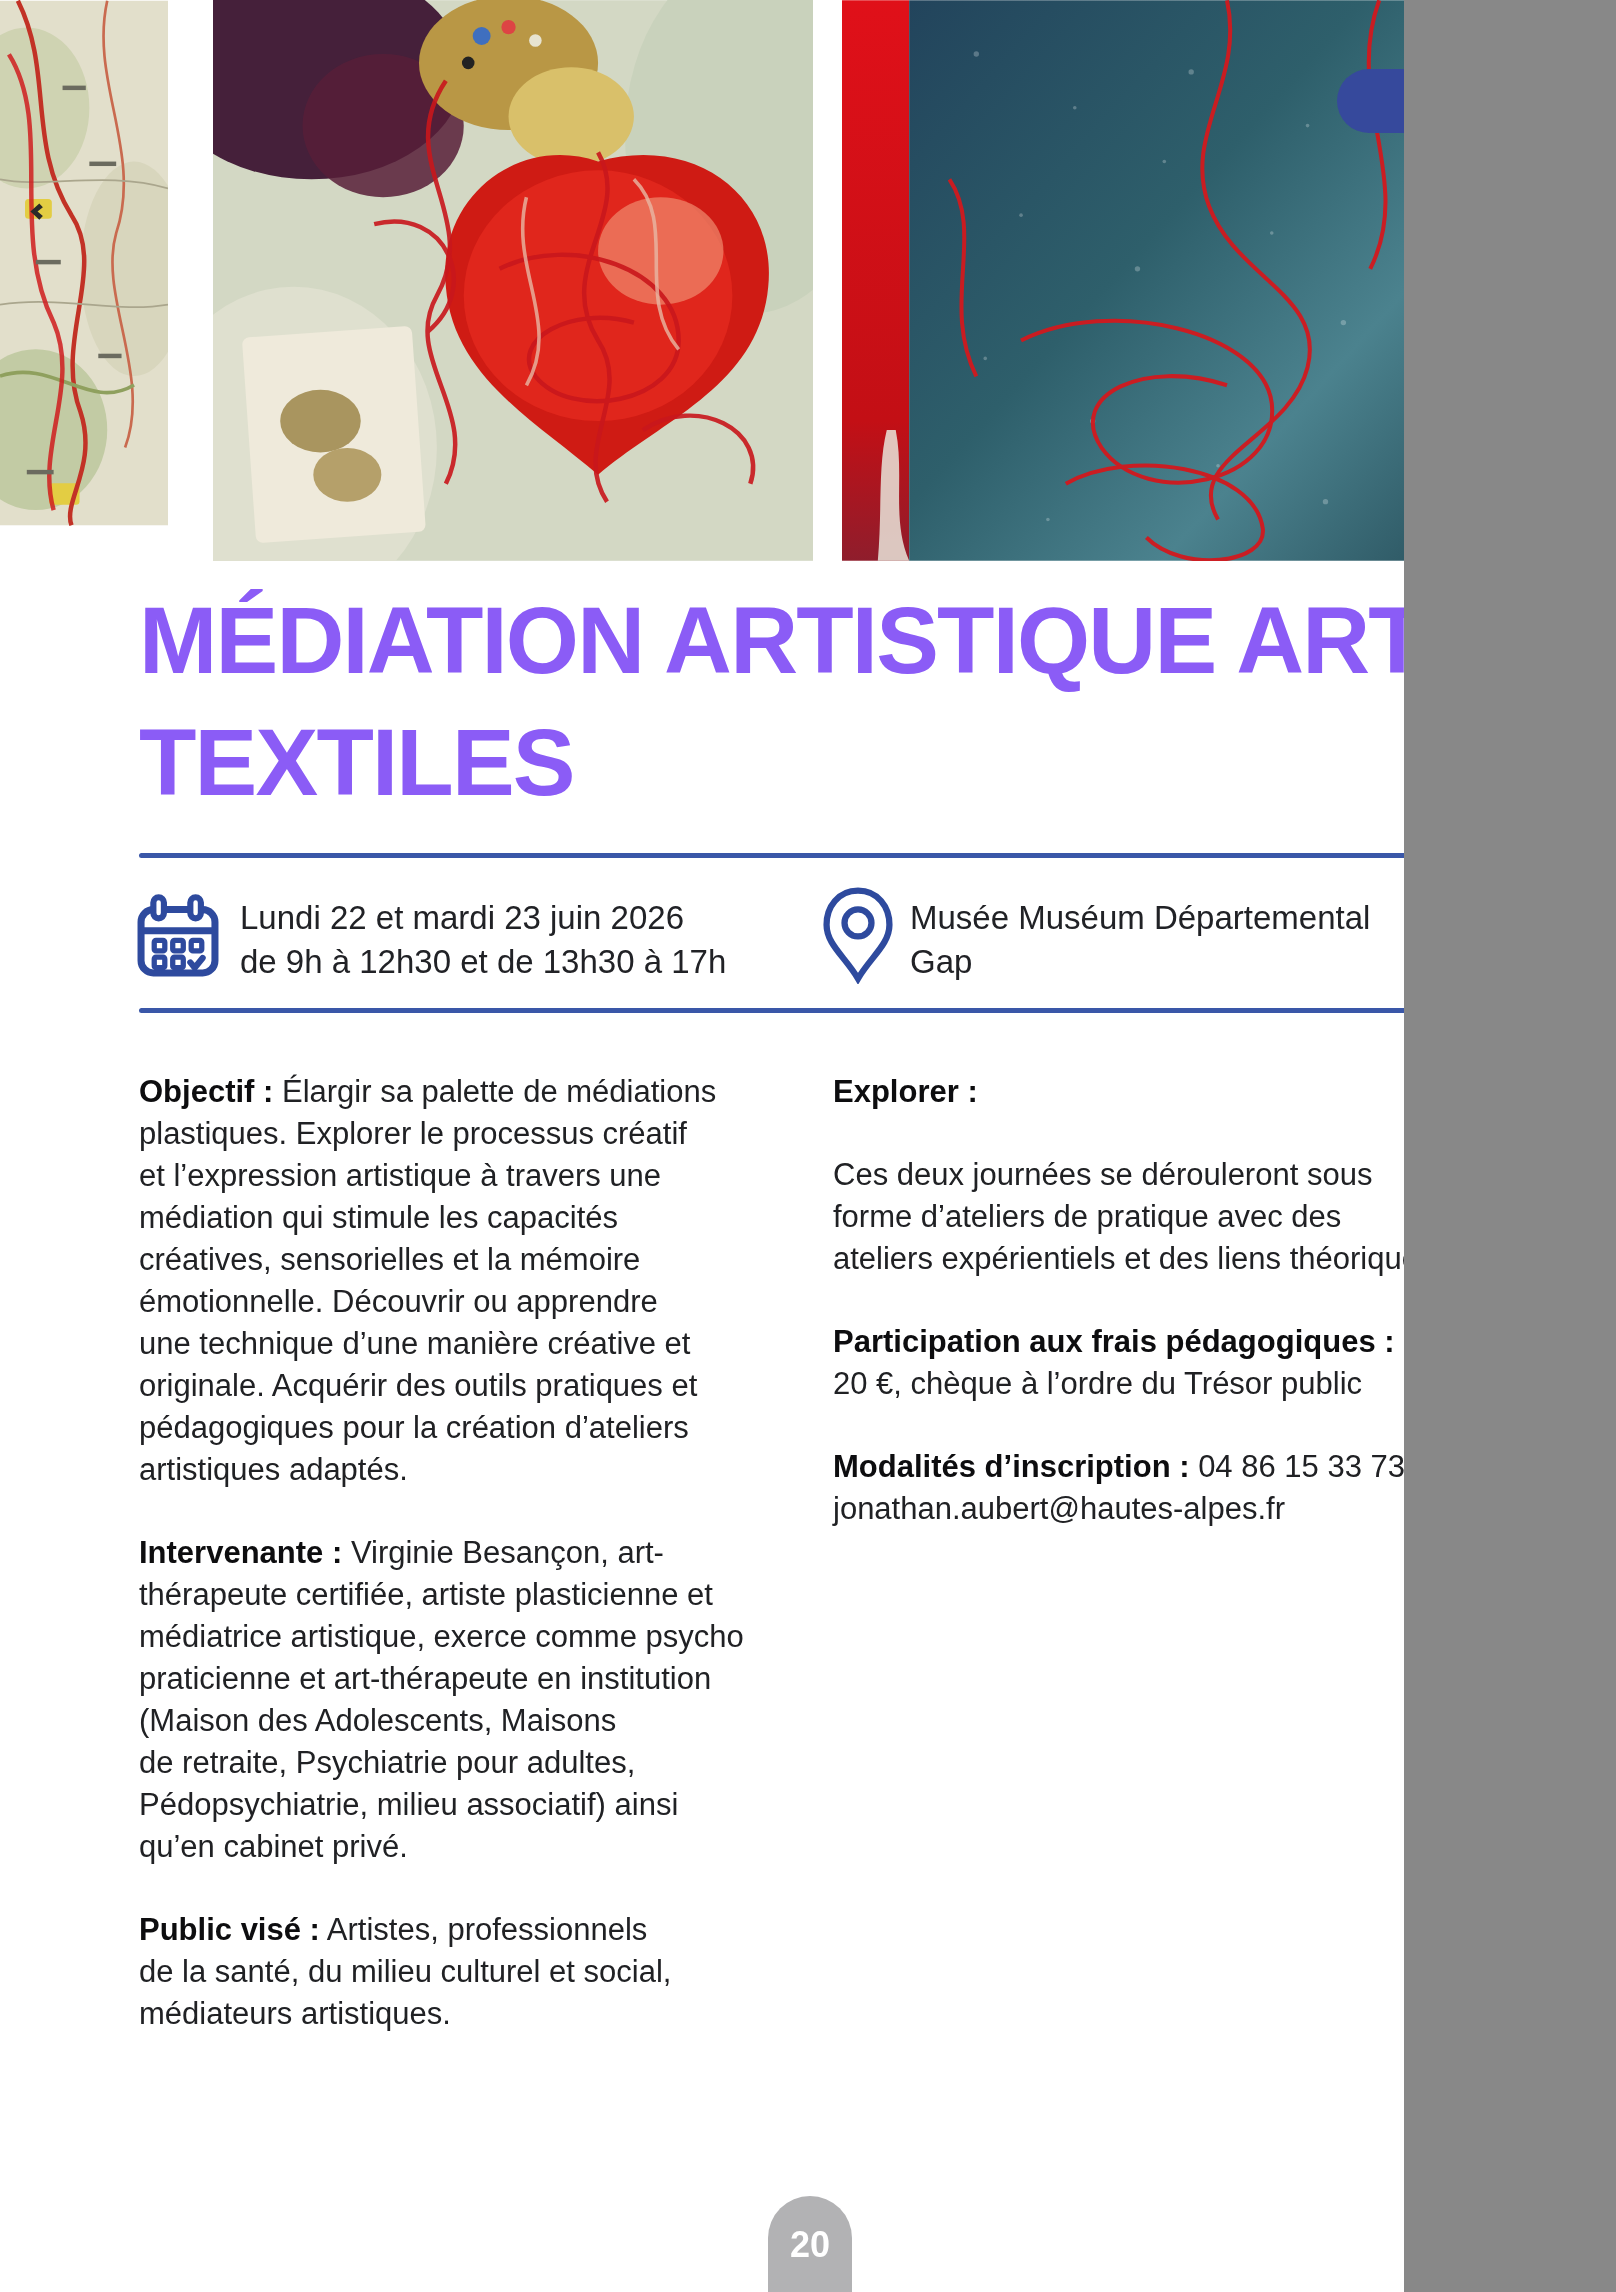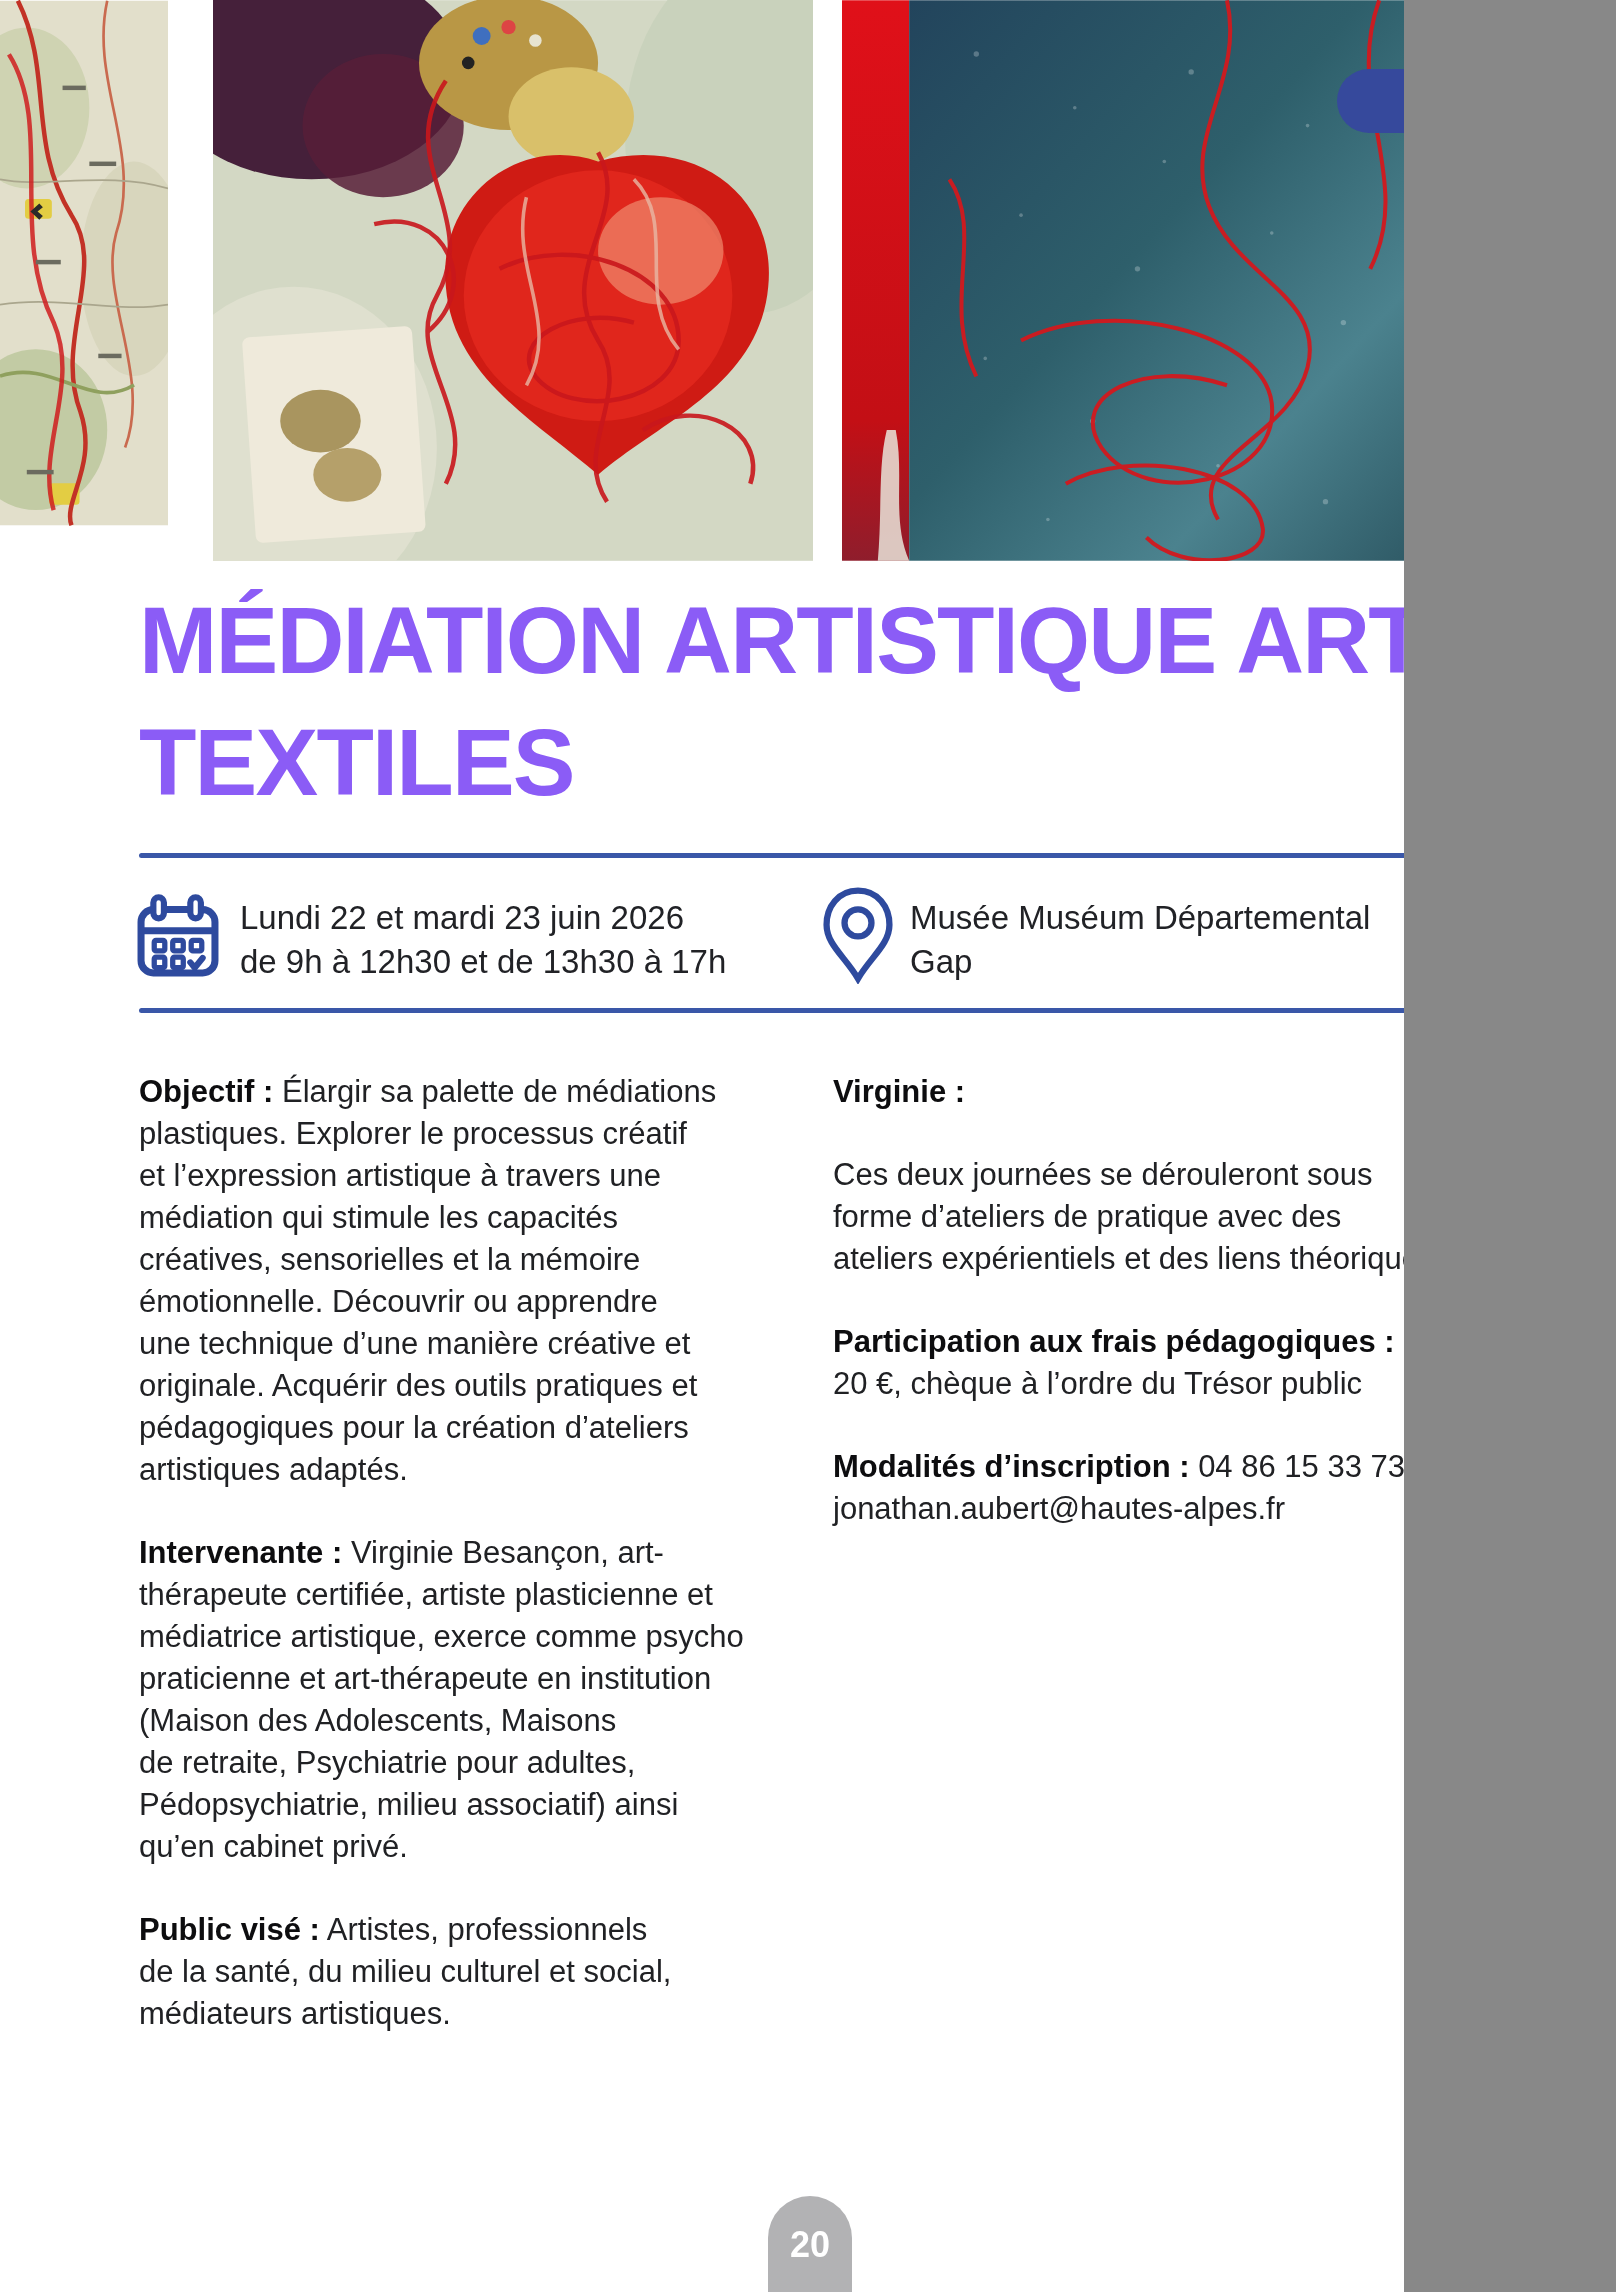--- a/index.html
+++ b/index.html
@@ -240,21 +240,21 @@
 (Maison des Adolescents, Maisons
 de retraite, Psychiatrie pour adultes,
 Pédopsychiatrie, milieu associatif) ainsi
 qu’en cabinet privé.</span></p>
     <p><strong>Public visé :</strong><span> Artistes, professionnels
 de la santé, du milieu culturel et social,
 médiateurs artistiques.</span></p>
   </div>
 
   <div class="col col-right">
-    <p><strong>Virginie :</strong></p>
+    <p><strong>Explorer :</strong></p>
     <p>Ces deux journées se dérouleront sous
 forme d’ateliers de pratique avec des
 ateliers expérientiels et des liens théoriques</p>
     <p><strong>Participation aux frais pédagogiques :</strong><span>
 20 €, chèque à l’ordre du Trésor public</span></p>
     <p><strong>Modalités d’inscription :</strong><span> 04 86 15 33 73
 jonathan.aubert@hautes-alpes.fr</span></p>
   </div>
 
   <div class="page-tab">

